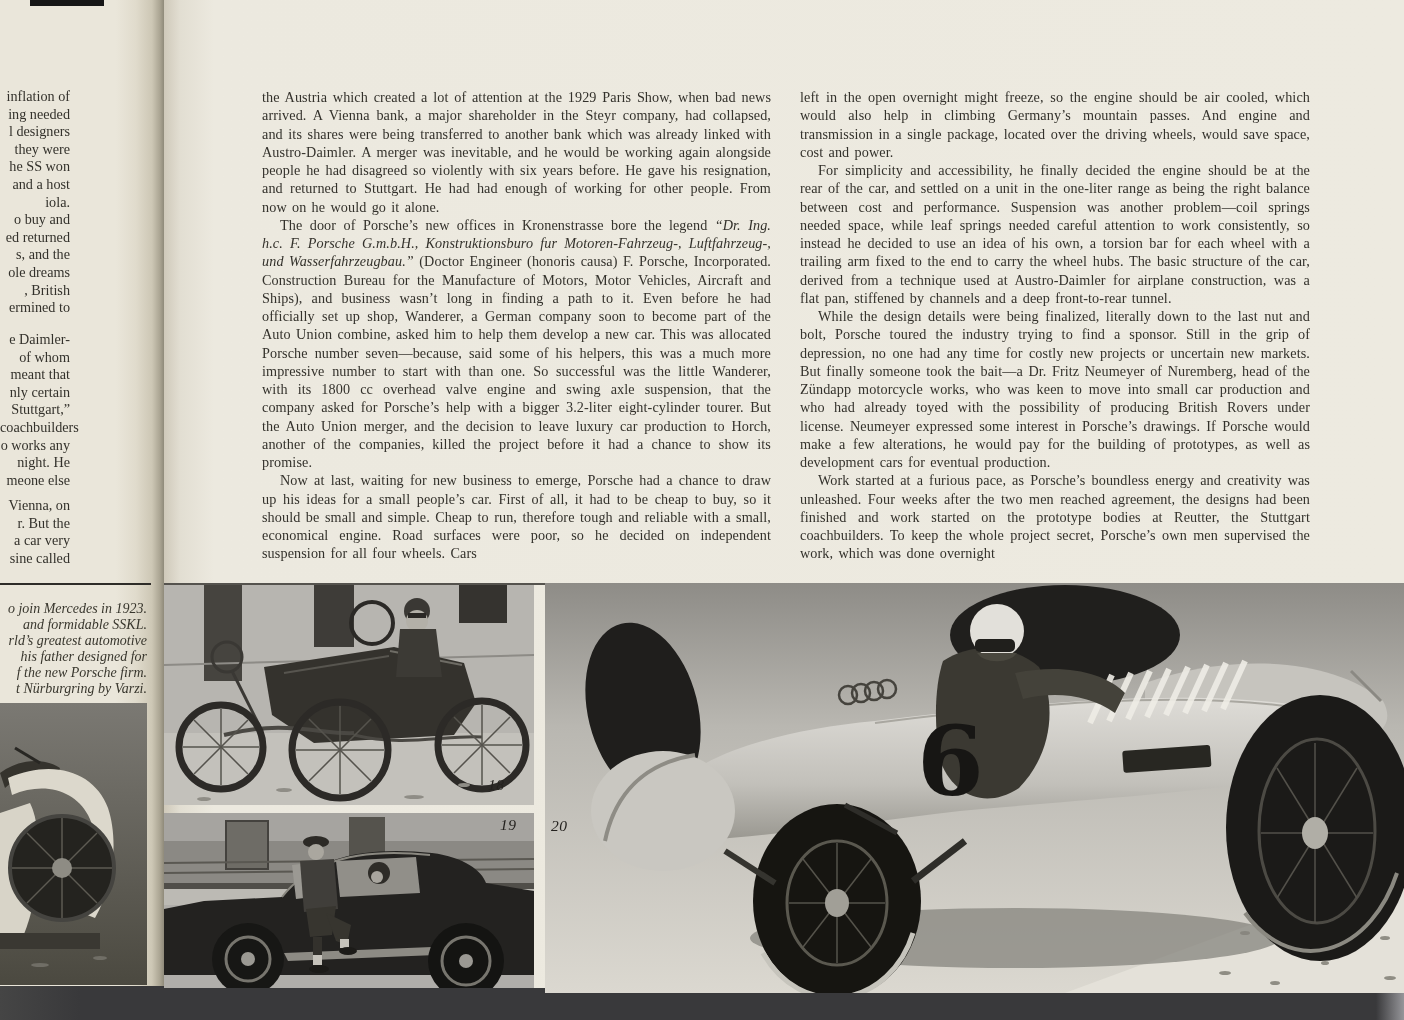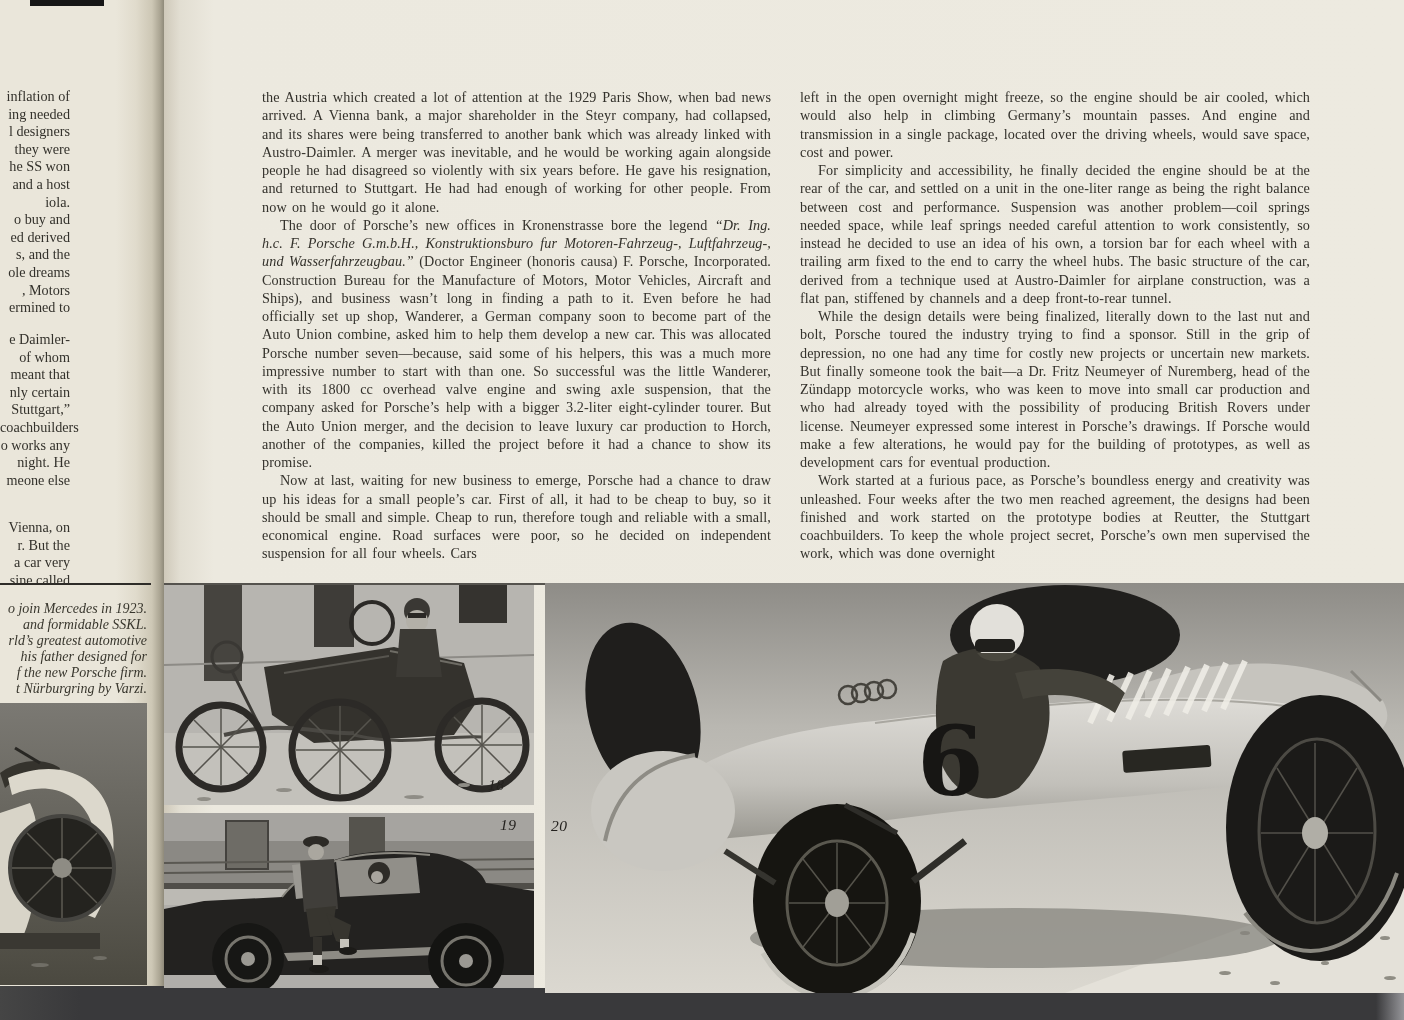--- a/index.html
+++ b/index.html
@@ -23,21 +23,21 @@
     text-align:justify; letter-spacing:0.1px; word-spacing:1.6px;
   }
   .para { margin:0; }
   .para.indent { text-indent:18px; }
   .col1 { left:262px; top:88px; width:509px; }
   .col2 { left:800px; top:88px; width:510px; }
   .frag {
     left:0; width:70px; font-size:14.2px; line-height:17.6px;
     color:#33312b; text-align:right; white-space:nowrap;
   }
-  .frag-a { top:88px; } .frag-b { top:331px; } .frag-c { top:519px;text-align:right; }
+  .frag-a { top:88px; } .frag-b { top:331px; } .frag-c { top:497px;text-align:right; }
   .caption-rule { left:0; top:583px; width:151px; height:2px; background:#2e2c28; }
   .photo-strip-rule { left:164px; top:583px; width:1240px; height:1.5px; background:#55534e; }
   .caption {
     left:0; top:601px; width:147px; text-align:right;
     font-style:italic; font-size:14px; line-height:15.9px; color:#38362d;
     white-space:nowrap;
   }
   .photo { overflow:hidden; }
   .photo svg { display:block; width:100%; height:100%; }
   .photo18 { left:164px; top:585px; width:370px; height:220px; }
@@ -62,24 +62,24 @@
 
   <div class="abs frag frag-a">
       <div><span>inflation of</span></div>
       <div><span>ing needed</span></div>
       <div><span>l designers</span></div>
       <div><span>they were</span></div>
       <div><span>he SS won</span></div>
       <div><span>and a host</span></div>
       <div><span>iola.</span></div>
       <div><span>o buy </span><span style="">and</span></div>
-      <div><span>ed derived</span></div>
+      <div><span>ed returned</span></div>
       <div><span>s, and the</span></div>
       <div><span>ole dreams</span></div>
-      <div><span>, Motors</span></div>
+      <div><span>, British</span></div>
       <div><span>ermined to</span></div>
     </div>
   <div class="abs frag frag-b">
       <div><span>e Daimler-</span></div>
       <div><span>of whom</span></div>
       <div><span>meant that</span></div>
       <div><span>nly certain</span></div>
       <div><span>Stuttgart,”</span></div>
       <div><span>coachbuilders</span></div>
       <div><span>o works any</span></div>

